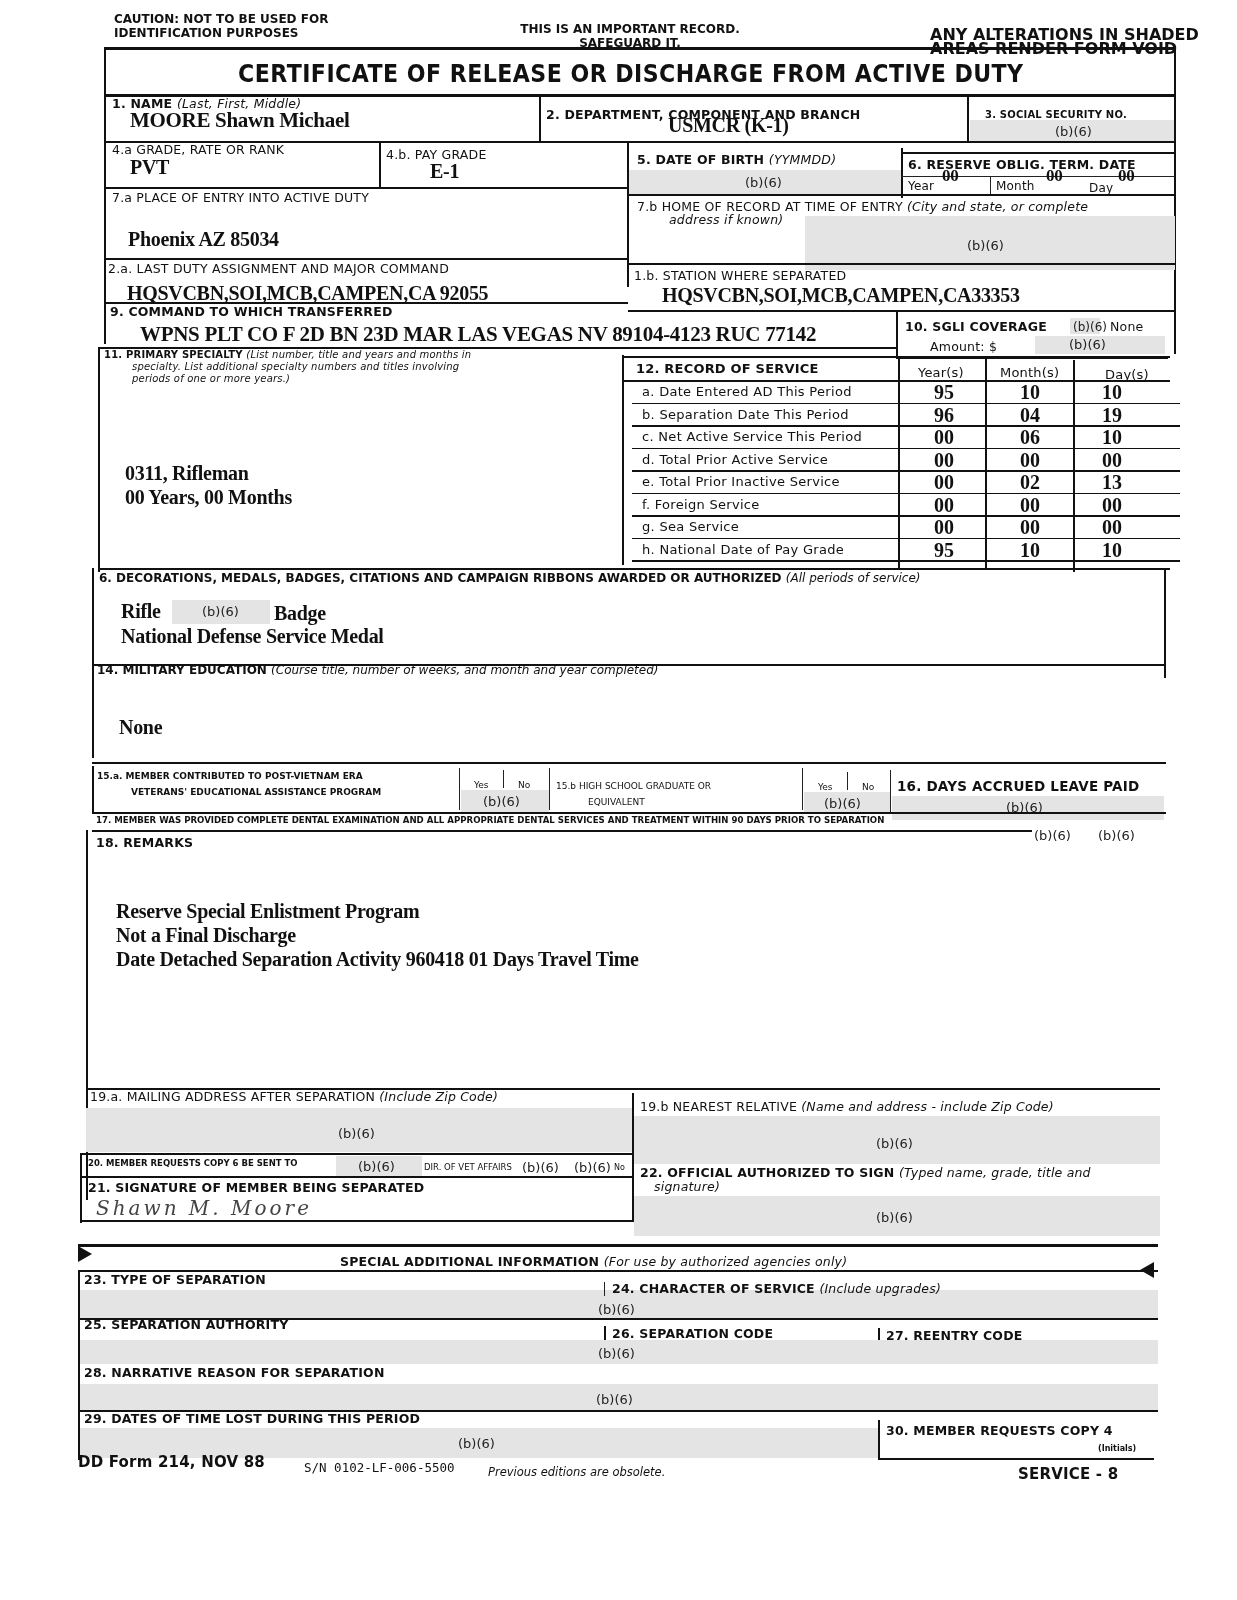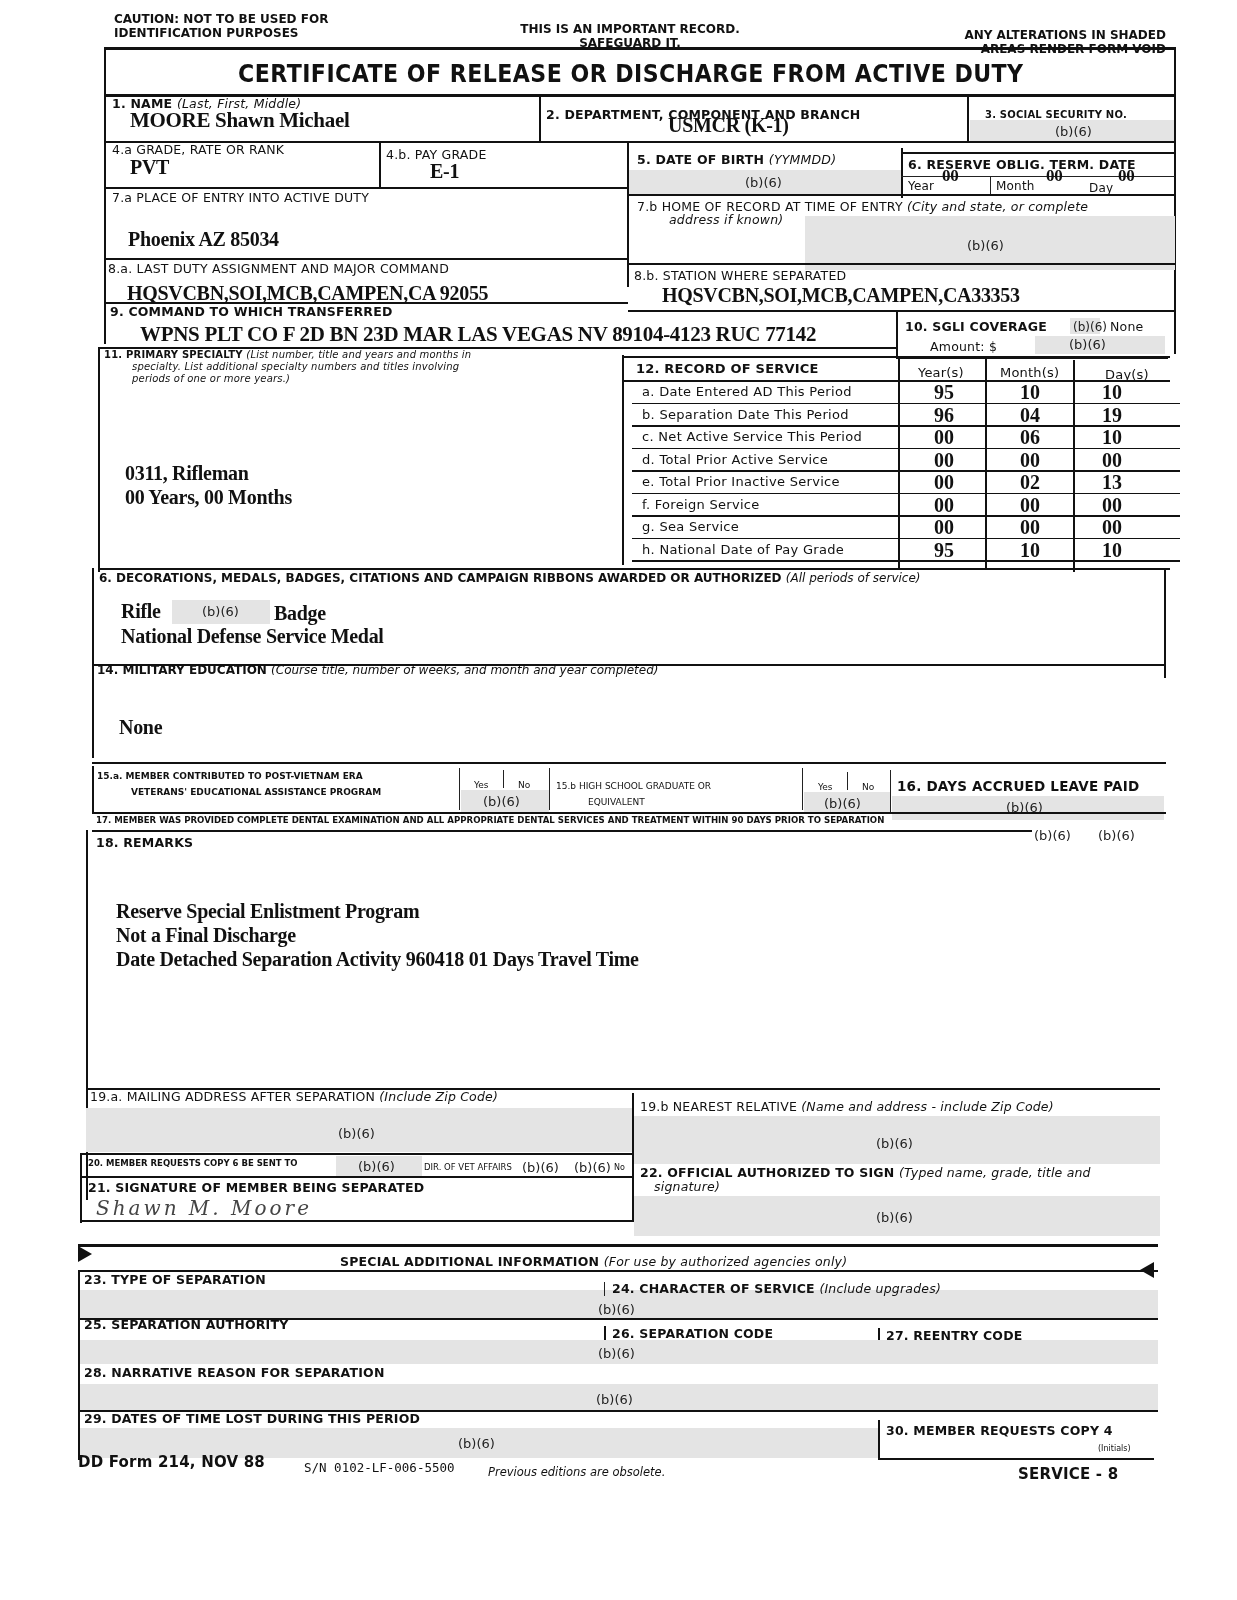--- a/index.html
+++ b/index.html
@@ -25,21 +25,21 @@
 <body>
 
 <div class="abs small" style="left:114px;top:12px;font-size:12px;line-height:14px;">
   <div>CAUTION: NOT TO BE USED FOR</div>
   <div>IDENTIFICATION PURPOSES</div>
 </div>
 <div class="abs small" style="left:510px;top:22px;font-size:12px;line-height:14px;text-align:center;width:240px;">
   <div>THIS IS AN IMPORTANT RECORD.</div>
   <div>SAFEGUARD IT.</div>
 </div>
-<div class="abs small" style="left:930px;top:28px;font-size:12px;line-height:14px;text-align:right;width:236px;">
+<div class="abs small" style="left:930px;top:28px;font-size:16px;line-height:14px;text-align:right;width:236px;">
   <div>ANY ALTERATIONS IN SHADED</div>
   <div>AREAS RENDER FORM VOID</div>
 </div>
 
 <div class="hl" style="left:104px;top:47px;width:1072px;height:3px;"></div>
 <div class="vl" style="left:104px;top:47px;height:47px;"></div>
 <div class="vl" style="left:1174px;top:47px;height:47px;"></div>
 <div class="abs title" style="left:238px;top:60px;">CERTIFICATE OF RELEASE OR DISCHARGE FROM ACTIVE DUTY</div>
 <div class="hl" style="left:104px;top:94px;width:1072px;height:3px;"></div>
 
@@ -86,23 +86,23 @@
 <div class="abs lbln" style="left:637px;top:200px;">
   <span>7.b HOME OF RECORD AT TIME OF ENTRY</span> <i>(City and state, or complete</i><br>
   <i style="padding-left:32px;">address if known)</i>
 </div>
 <div class="abs red" style="left:805px;top:216px;width:370px;height:54px;">
     <span class="redtxt" style="left:162px;top:22px;">(b)(6)</span>
   </div>
 <div class="hl" style="left:104px;top:258px;width:524px;"></div>
 <div class="hl" style="left:628px;top:263px;width:548px;"></div>
 
-<div class="abs lbln" style="left:108px;top:262px;">8.a. LAST DUTY ASSIGNMENT AND MAJOR COMMAND</div>
+<div class="abs lbln" style="left:108px;top:262px;">2.a. LAST DUTY ASSIGNMENT AND MAJOR COMMAND</div>
 <div class="abs val" style="left:127px;top:282px;">HQSVCBN,SOI,MCB,CAMPEN,CA 92055</div>
-<div class="abs lbln" style="left:634px;top:269px;">8.b. STATION WHERE SEPARATED</div>
+<div class="abs lbln" style="left:634px;top:269px;">1.b. STATION WHERE SEPARATED</div>
 <div class="abs val" style="left:662px;top:284px;">HQSVCBN,SOI,MCB,CAMPEN,CA33353</div>
 <div class="hl" style="left:104px;top:302px;width:524px;"></div>
 <div class="hl" style="left:628px;top:310px;width:548px;"></div>
 
 <div class="abs lbl" style="left:110px;top:305px;">9. COMMAND TO WHICH TRANSFERRED</div>
 <div class="abs val" style="left:140px;top:322px;font-size:21px;">WPNS PLT CO F 2D BN 23D MAR LAS VEGAS NV 89104-4123 RUC 77142</div>
 <div class="vl" style="left:896px;top:312px;height:45px;"></div>
 <div class="abs lbl" style="left:905px;top:320px;">10. SGLI COVERAGE</div>
 <div class="abs red" style="left:1070px;top:318px;width:30px;height:16px;"></div>
 <div class="abs redtxt" style="left:1073px;top:320px;font-size:12px;">(b)(6)</div>
@@ -314,19 +314,19 @@
     <span class="redtxt" style="left:516px;top:8px;">(b)(6)</span>
   </div>
 <div class="hl" style="left:78px;top:1410px;width:1080px;"></div>
 
 <div class="abs lbl" style="left:84px;top:1412px;">29. DATES OF TIME LOST DURING THIS PERIOD</div>
 <div class="abs red" style="left:80px;top:1428px;width:798px;height:30px;">
     <span class="redtxt" style="left:378px;top:8px;">(b)(6)</span>
   </div>
 <div class="vl" style="left:878px;top:1420px;height:40px;"></div>
 <div class="abs lbl" style="left:886px;top:1424px;">30. MEMBER REQUESTS COPY 4</div>
-<div class="abs small" style="left:1098px;top:1444px;font-weight:normal;font-size:8px;text-align:right;">(Initials)</div>
+<div class="abs small" style="left:1098px;top:1444px;font-weight:bold;font-size:8px;text-align:right;">(Initials)</div>
 <div class="hl" style="left:878px;top:1458px;width:276px;"></div>
 
 <div class="abs lbl" style="left:78px;top:1456px;font-size:15px;">DD Form 214, NOV 88</div>
 <div class="abs" style="left:304px;top:1460px;font-family:'DejaVu Sans Mono',monospace;font-size:12.5px;">S/N 0102-LF-006-5500</div>
 <div class="abs" style="left:488px;top:1465px;font-family:'DejaVu Sans',sans-serif;font-style:italic;font-size:11.5px;">Previous editions are obsolete.</div>
 <div class="abs lbl" style="left:1018px;top:1468px;font-size:15px;">SERVICE - 8</div>
 
 </body></html>

